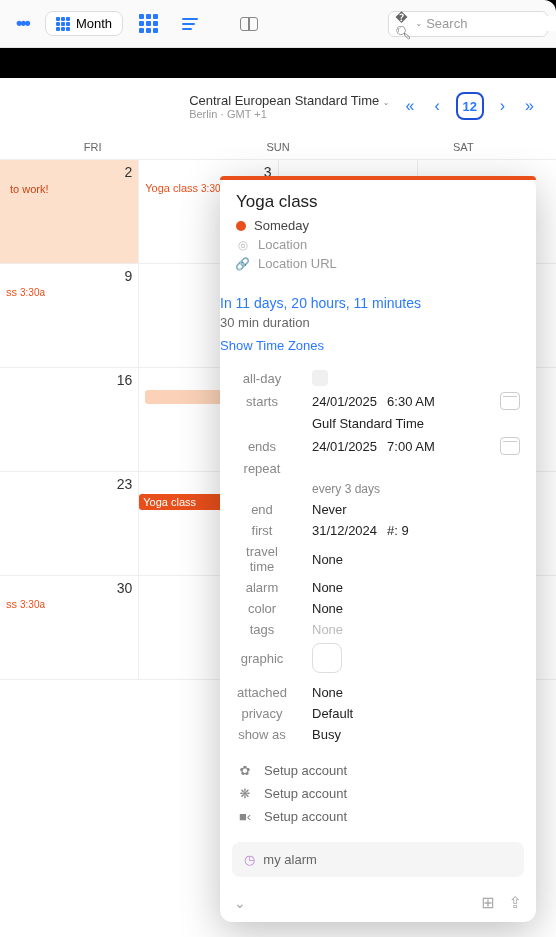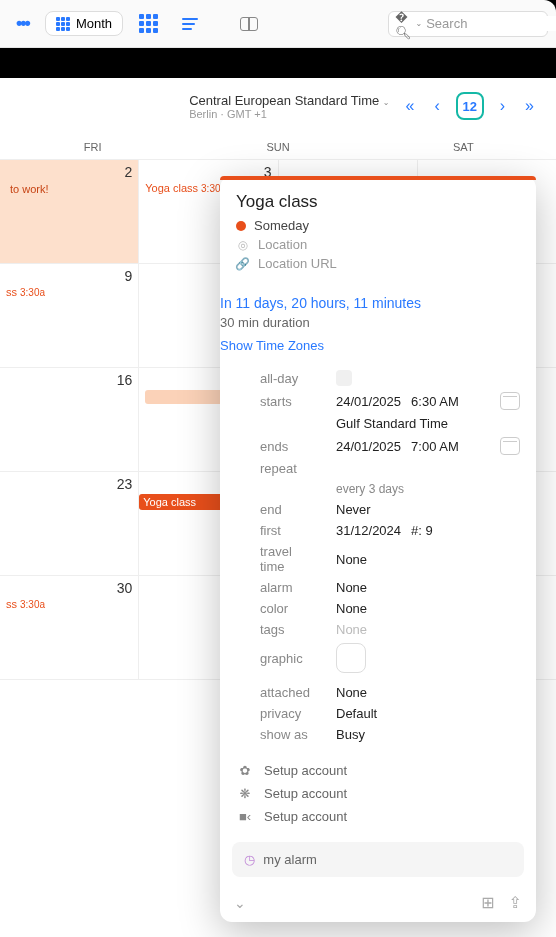--- a/index.html
+++ b/index.html
@@ -28,21 +28,21 @@
 
 
 .subbar { position: absolute; left: 0; top: 48px; right: 0; height: 30px; background: #fff; font-size: 12px; color: #666; display: flex; align-items: center; gap: 14px; padding: 0 10px; margin-top: 32px; }
 
 
 .tzbar { position: absolute; left: 0; top: 78px; right: 0; height: 56px; background: #fff; display: flex; align-items: center; justify-content: flex-end; padding: 0 18px; gap: 12px; }
 .tz-text { text-align: right; font-size: 13px; }
 .tz-main { color: #333; }
 .tz-sub { color: #999; font-size: 11px; text-align: left; }
 .nav-btn { color: #2979ff; cursor: pointer; font-size: 16px; padding: 4px; }
-.today-chip { border: 2px solid #14b8a6; color: #2979ff; border-radius: 8px; width: 28px; height: 28px; display: flex; align-items: center; justify-content: center; font-size: 13px; font-weight: 600; }
+.today-chip { border: 2px solid #1d4ed8; color: #2979ff; border-radius: 8px; width: 28px; height: 28px; display: flex; align-items: center; justify-content: center; font-size: 13px; font-weight: 600; }
 
 
 .calendar { position: absolute; left: 0; right: 0; top: 134px; background: #fff; bottom: 0; }
 .cal-head { display: flex; height: 26px; border-bottom: 1px solid #eee; font-size: 11px; color: #666; }
 .cal-head > div { flex: 1; display: flex; justify-content: center; align-items: center; }
 .cal-body { display: flex; flex-direction: column; height: 520px; }
 .cal-row { display: flex; flex: 1; border-bottom: 1px solid #eee; position: relative; }
 .cal-cell { flex: 1; border-right: 1px solid #eee; padding: 4px 6px; font-size: 13px; position: relative; overflow: hidden; }
 .cal-cell:last-child { border-right: none; }
 .daynum { text-align: right; font-size: 14px; color: #333; margin-bottom: 2px; }
@@ -64,21 +64,21 @@
 .pop-row.outdoors { color: #444; }
 .icon-sm { width: 14px; display: flex; justify-content: center; color: #bbb; font-size: 12px; }
 
 .pop-section { padding: 10px 0; font-size: 13px; }
 .countdown { color: #2979ff; font-size: 14px; margin-bottom: 4px; }
 .duration { color: #666; font-size: 13px; margin-bottom: 8px; }
 .show-tz { color: #2979ff; font-size: 13px; cursor: pointer; }
 
 .detail-grid { padding: 4px 16px 8px; }
 .drow { display: flex; align-items: center; padding: 3px 0; font-size: 13px; }
-.dlabel { width: 76px; text-align: left; color: #888; padding-right: 24px; font-size: 13px; margin-left: 24px; }
+.dlabel { width: 76px; text-align: center; color: #888; padding-right: 24px; font-size: 13px; }
 .dval { flex: 1; color: #222; display: flex; align-items: center; gap: 10px; }
 .dval.placeholder { color: #bbb; }
 .checkbox-empty { width: 16px; height: 16px; background: #f0f0f0; border-radius: 4px; }
 .cal-icon { width: 20px; height: 18px; border: 1px solid #ccc; border-radius: 4px; position: relative; cursor: pointer; }
 .cal-icon::before { content:''; position:absolute; top:3px; left:2px; right:2px; height:1px; background:#ccc; }
 .graphic-box { width: 30px; height: 30px; border: 1px solid #ddd; border-radius: 8px; }
 .sub-text { font-size: 12px; color: #888; padding-left: 0; }
 
 .setup-section { padding: 6px 16px 10px; }
 .setup-row { display: flex; align-items: center; gap: 10px; padding: 4px 0; font-size: 13px; color: #666; cursor: pointer; }

